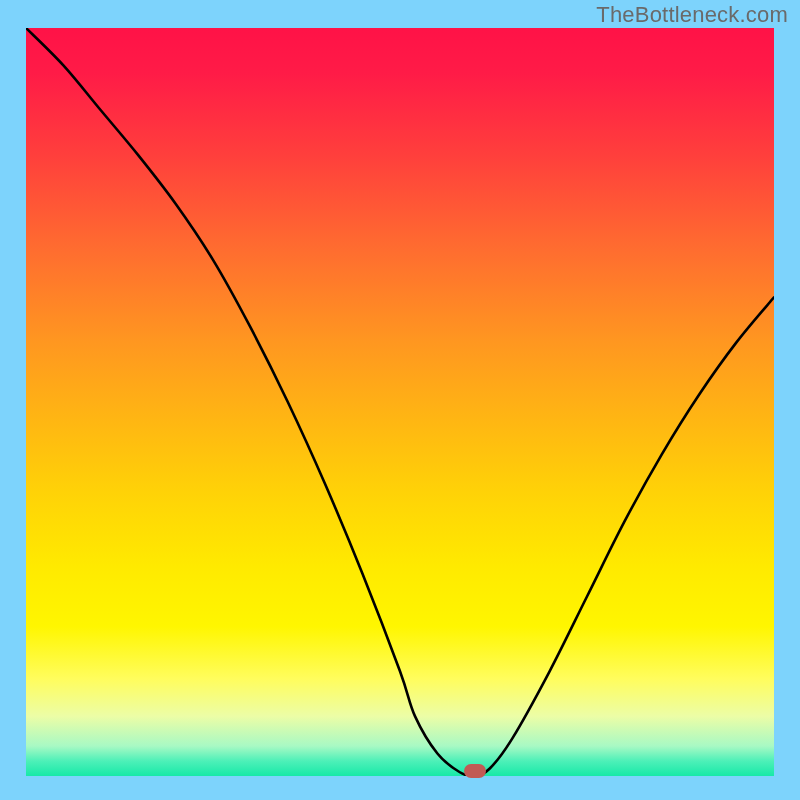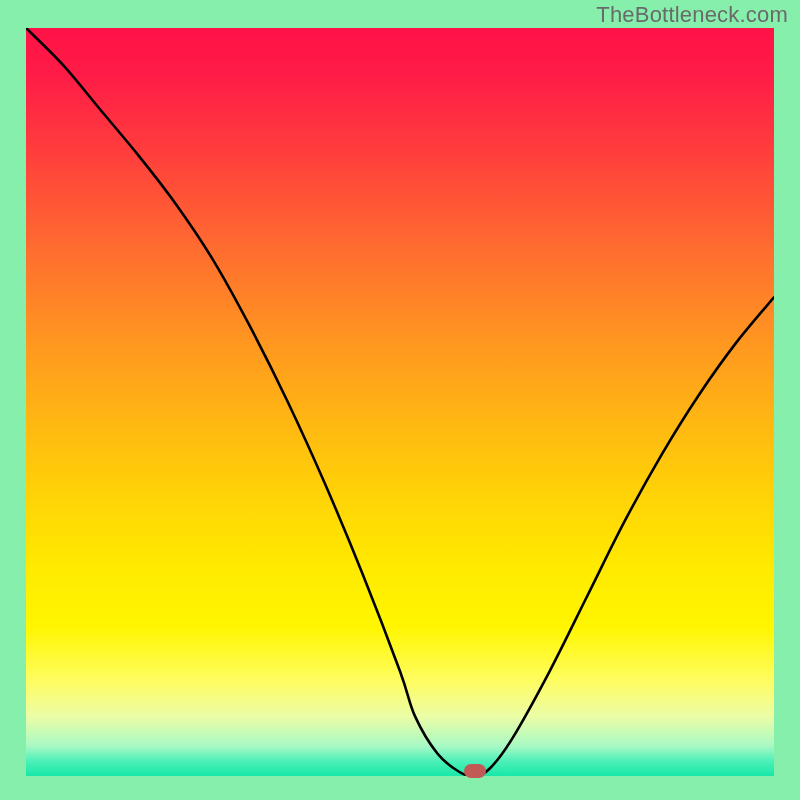--- a/index.html
+++ b/index.html
@@ -8,21 +8,21 @@
     width: 800px;
     height: 800px;
     background: #000;
     overflow: hidden;
     font-family: Arial, Helvetica, sans-serif;
   }
   .frame {
     position: relative;
     width: 800px;
     height: 800px;
-    background: #86efac;
+    background: #7dd3fc;
   }
   .attribution {
     position: absolute;
     top: 2px;
     right: 12px;
     color: #6a6a6a;
     font-size: 22px;
     font-weight: 500;
     letter-spacing: 0.2px;
   }

